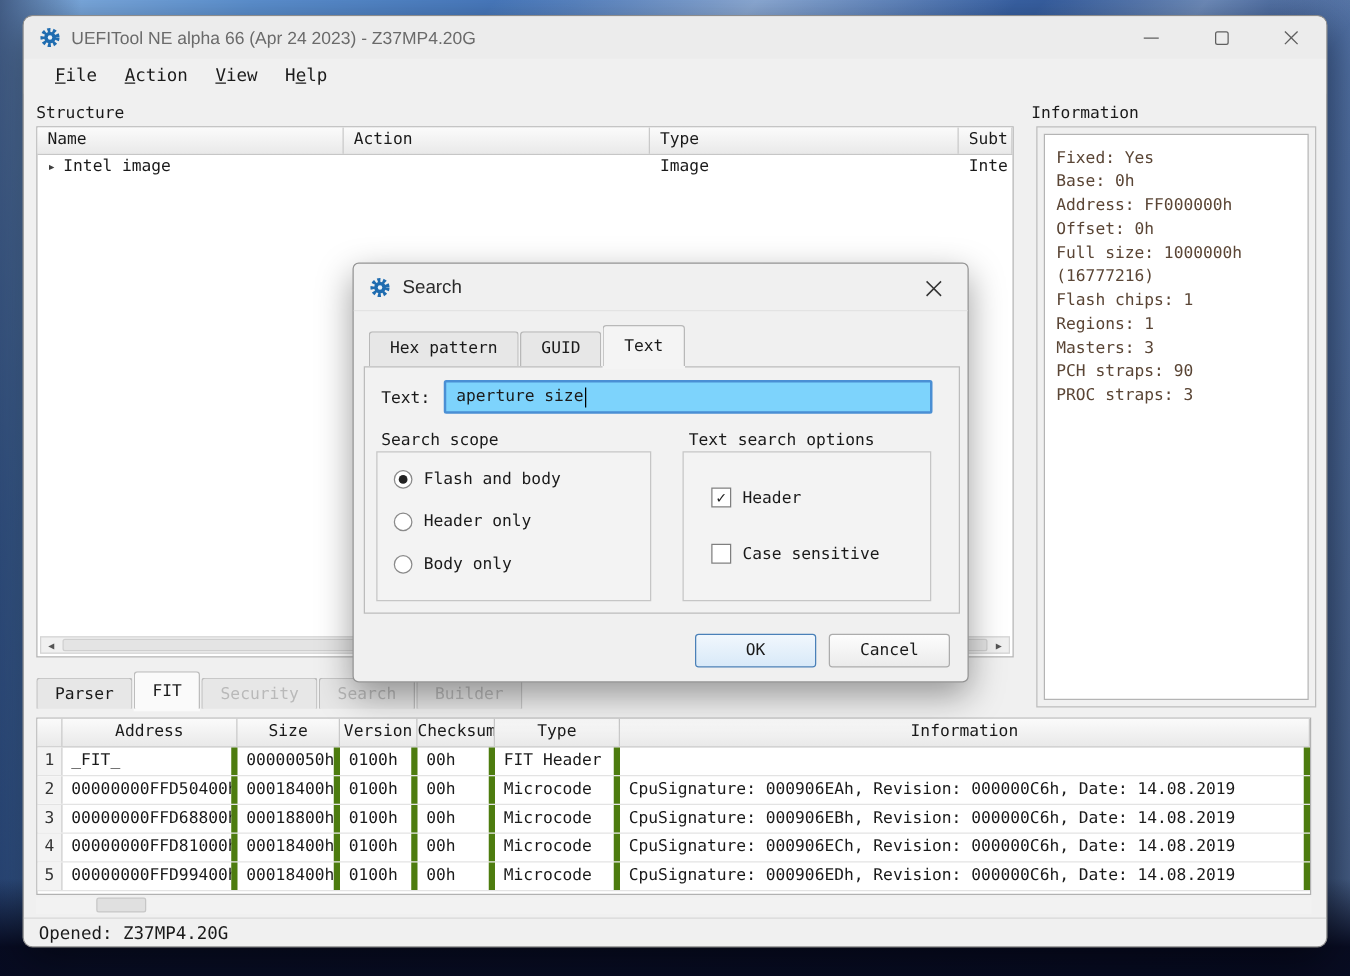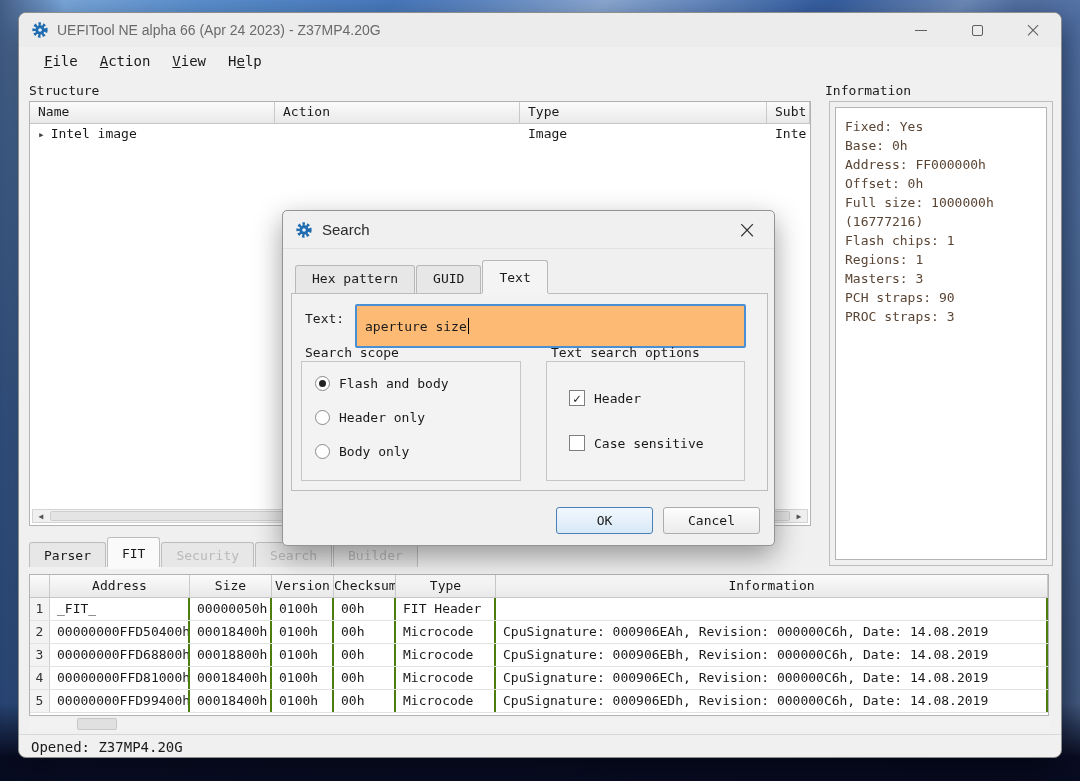--- a/index.html
+++ b/index.html
@@ -70,21 +70,21 @@
     box-shadow:0 2px 0 #fafafa; }
   .btab.disabled { color:#b9b9b9; }
 
   
   .fit-table { position:absolute; left:10px; top:561px; width:1020px; height:142px;
     background:#ffffff; border:1px solid #b2b2b2; }
   .f-grid { display:grid; grid-template-columns:20px 140px 82px 62px 62px 100px 1fr; }
   .f-head { height:23px; background:linear-gradient(#fbfbfb,#e9e9e9); border-bottom:1px solid #c6c6c6; }
   .f-head > div { font-size:13px; color:#1a1a1a; text-align:center; padding-top:3px; border-right:1px solid #c9c9c9; overflow:hidden; white-space:nowrap; }
   .f-row { height:23px; border-bottom:1px solid #e3e3e3; }
-  .f-row > div { font-size:13px; color:#1a1a1a; padding:3px 0 0 7px; border-right:2px solid #4d7c0f; overflow:hidden; white-space:nowrap; }
+  .f-row > div { font-size:13px; color:#1a1a1a; padding:3px 0 0 7px; border-right:5px solid #4d7c0f; overflow:hidden; white-space:nowrap; }
   .f-row .rownum { background:#f3f3f3; text-align:center; padding-left:0; border-right:1px solid #cfcfcf; color:#333; }
 
   .bottom-scroll { position:absolute; left:10px; top:705px; width:1020px; height:13px; background:#f2f2f2; }
   .bottom-thumb { position:absolute; left:48px; top:0; width:40px; height:12px; background:#e0e0e0; border:1px solid #c6c6c6; border-radius:2px; }
 
   .statusbar { position:absolute; left:0; right:0; top:721px; height:25px; border-top:1px solid #d8d8d8; display:flex; align-items:center; }
   .status-text { margin-left:12px; font-size:14px; color:#1a1a1a; }
 
   
   .dialog { position:absolute; left:282px; top:210px; width:493px; height:336px;
@@ -94,21 +94,21 @@
   .d-title { margin-left:9px; font-family:"Liberation Sans", sans-serif; font-size:15px; color:#2b2b2b; }
   .d-close { position:absolute; right:12px; top:4px; width:30px; height:30px; display:flex; align-items:center; justify-content:center;
     font-family:"DejaVu Sans", sans-serif; font-size:24px; font-weight:300; color:#333; }
   .d-tabbar { position:absolute; left:12px; top:54px; display:flex; align-items:center; }
   .d-tab { font-size:13px; color:#1a1a1a; background:#e7e7e7; border:1px solid #b8b8b8; border-bottom:none;
     border-radius:3px 3px 0 0; padding:5px 16px; height:28px; margin-right:1px; }
   .d-tab.active { background:#f4f4f4; height:33px; margin-top:-5px; padding-top:9px; position:relative; z-index:3;
     box-shadow:0 2px 0 #f4f4f4; }
   .d-frame { position:absolute; left:8px; top:82px; width:477px; height:198px; border:1px solid #bcbcbc; background:#f2f2f2; }
   .d-textlabel { position:absolute; left:22px; top:100px; font-size:13px; color:#1a1a1a; }
-  .d-input { position:absolute; left:72px; top:93px; width:391px; height:44px; background:#fdba74;
+  .d-input { position:absolute; left:72px; top:93px; width:391px; height:27px; background:#7dd3fc;
     border:2px solid #4a8fd4; border-radius:2px; display:flex; align-items:center; padding-left:8px; }
   .d-input-text { font-size:13px; color:#1a1a1a; }
   .caret { display:inline-block; width:1.5px; height:16px; background:#000; margin-left:1px; vertical-align:middle; }
   .d-seclabel { position:absolute; font-size:13px; color:#1a1a1a; top:134px; }
   .lbl-scope { left:22px; } .lbl-options { left:268px; }
   .groupbox { position:absolute; top:150px; height:120px; border:1px solid #c6c6c6; background:#f3f3f3; }
   .gb-left { left:18px; width:220px; } .gb-right { left:263px; width:199px; }
   .radio-row { position:absolute; left:13px; display:flex; align-items:center; }
   .radio { width:15px; height:15px; border:1px solid #8a8a8a; border-radius:50%; background:#fff; margin-right:9px;
     display:flex; align-items:center; justify-content:center; }

